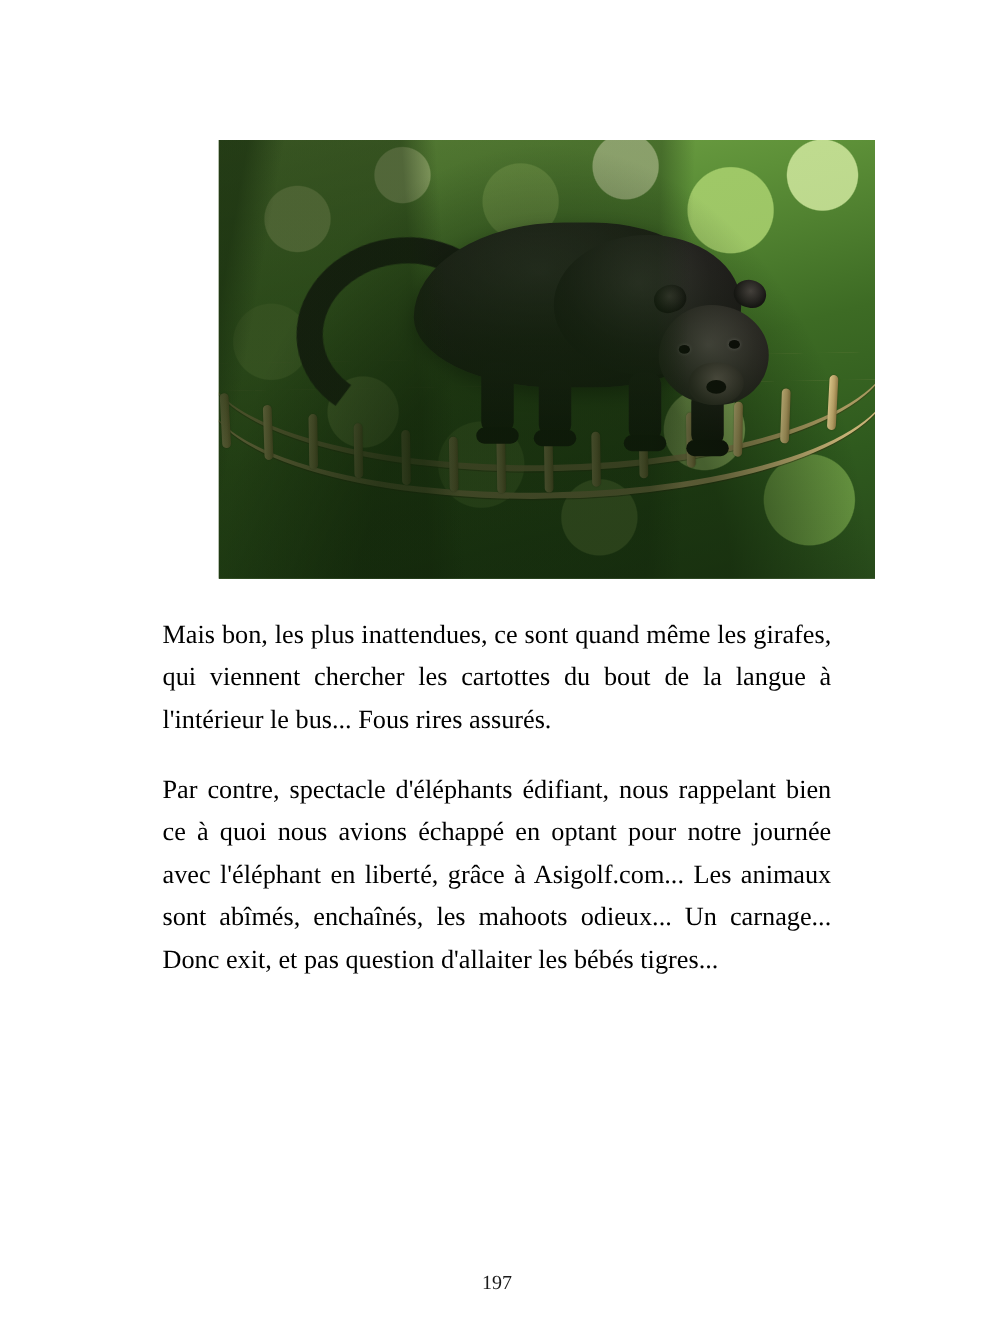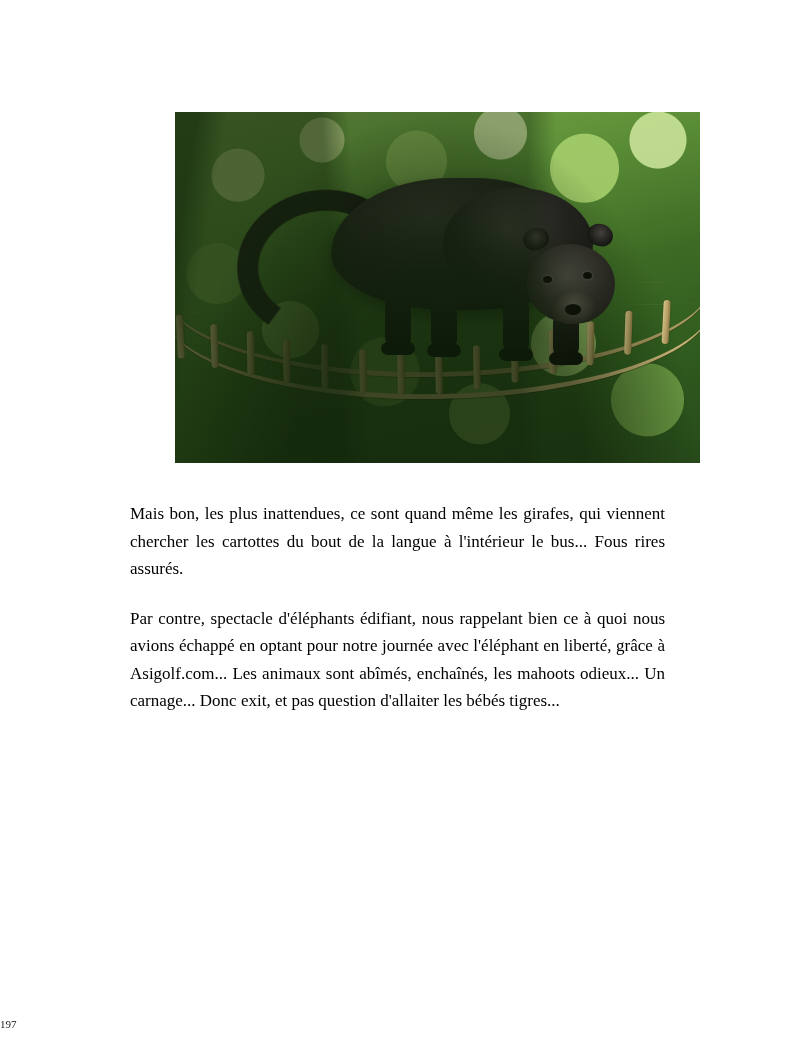--- a/index.html
+++ b/index.html
@@ -178,36 +178,36 @@
   }
 
   
   .content {
     position: absolute;
     left: 130px;
     top: 484px;
     width: 535px;
   }
   p {
-    margin: 16px 0 22px 0;
-    font-size: 17px;
+    margin: 6px 0 22px 0;
+    font-size: 21px;
     line-height: 1.62;
     text-align: justify;
     text-justify: inter-word;
     hyphens: none;
   }
   p:last-child { margin-bottom: 0; }
 
   .page-number {
     position: absolute;
     left: 0;
     right: 0;
     top: 1018px;
-    text-align: left;
-    font-size: 11px;
+    text-align: center;
+    font-size: 16px;
     color: #1a1a1a;
     font-family: "Liberation Serif", serif;
   }
 </style>
 </head>
 <body>
 
 <div class="page">
 
   <figure class="figure">

